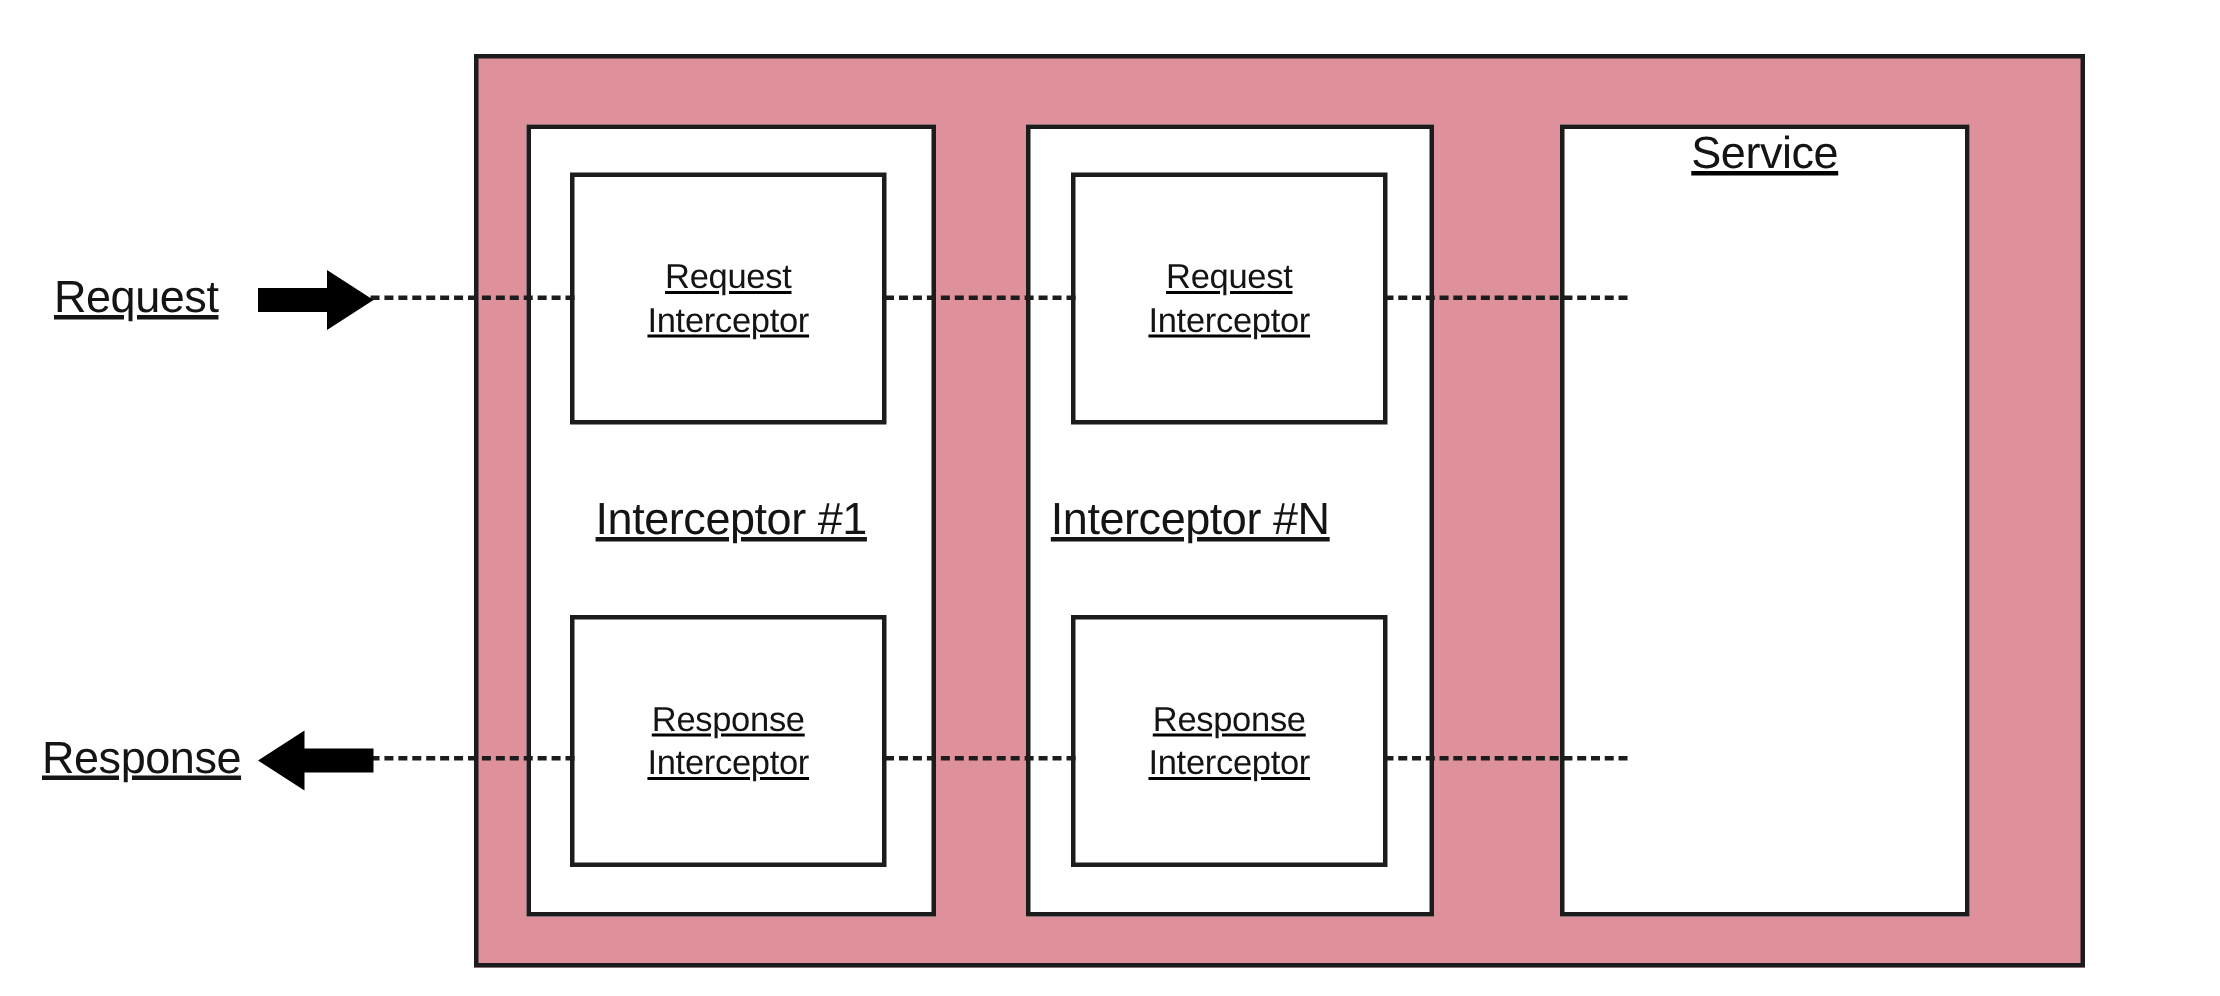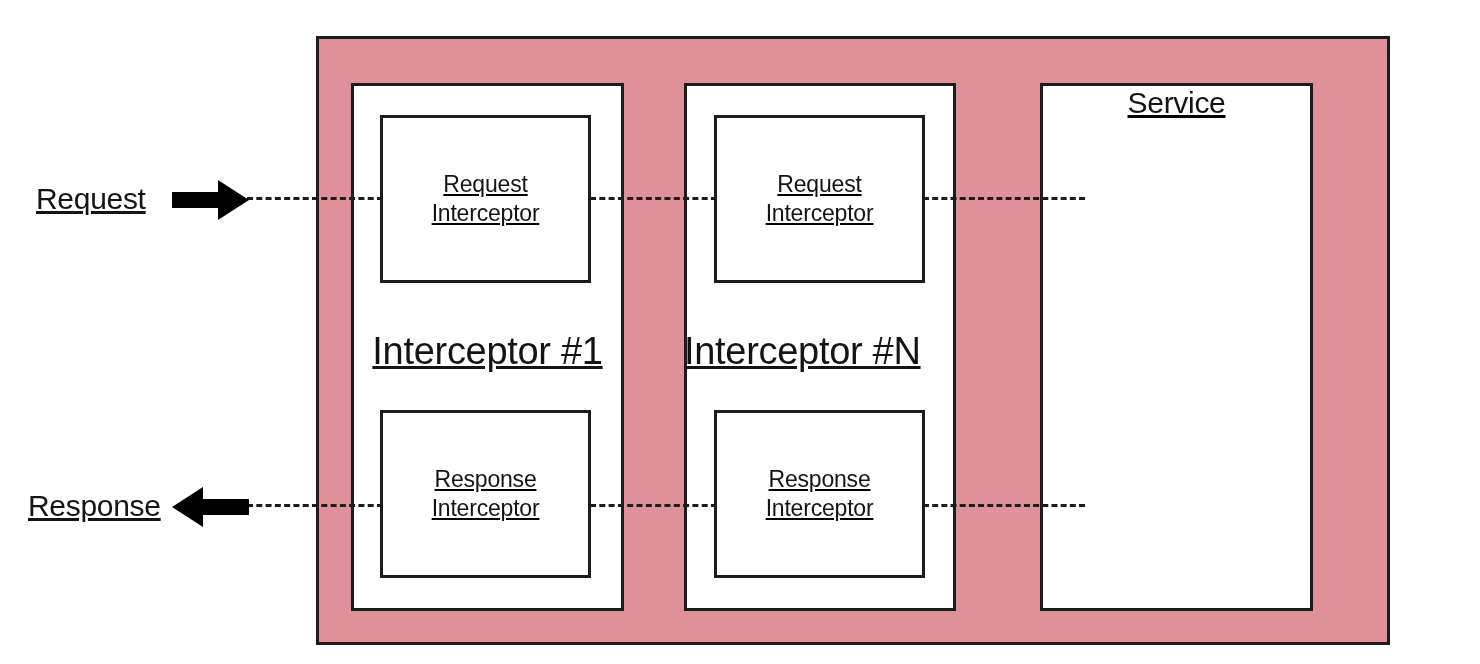--- a/index.html
+++ b/index.html
@@ -62,21 +62,21 @@
   .box-label {
     text-align: center;
     font-size: 23px;
     line-height: 1.27;
     color: #141414;
     font-family: "Liberation Sans", sans-serif;
     letter-spacing: -0.2px;
   }
   .column-title {
     text-align: center;
-    font-size: 38px;
+    font-size: 30px;
     color: #141414;
     font-family: "Liberation Sans", sans-serif;
     letter-spacing: -0.3px;
     white-space: nowrap;
   }
   #interceptor-1-title { left: 351px; top: 330px; width: 273px; }
   #interceptor-n-title { left: 684px; top: 330px; width: 219px; }
   #service-title       { font-size: 30px; color: #141414; }
 
   

